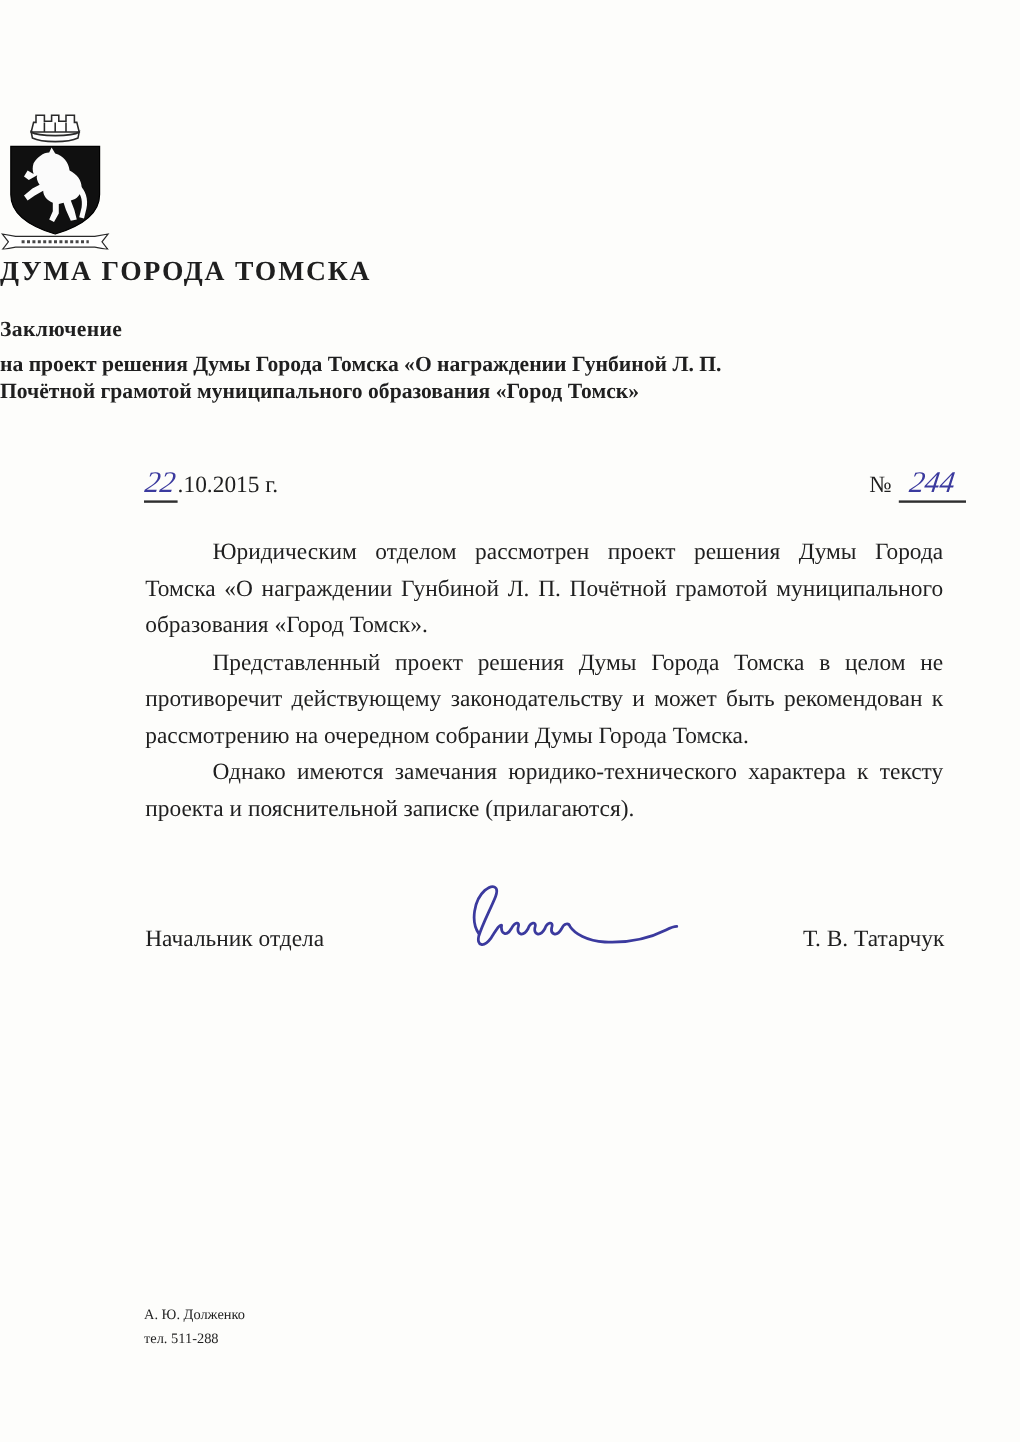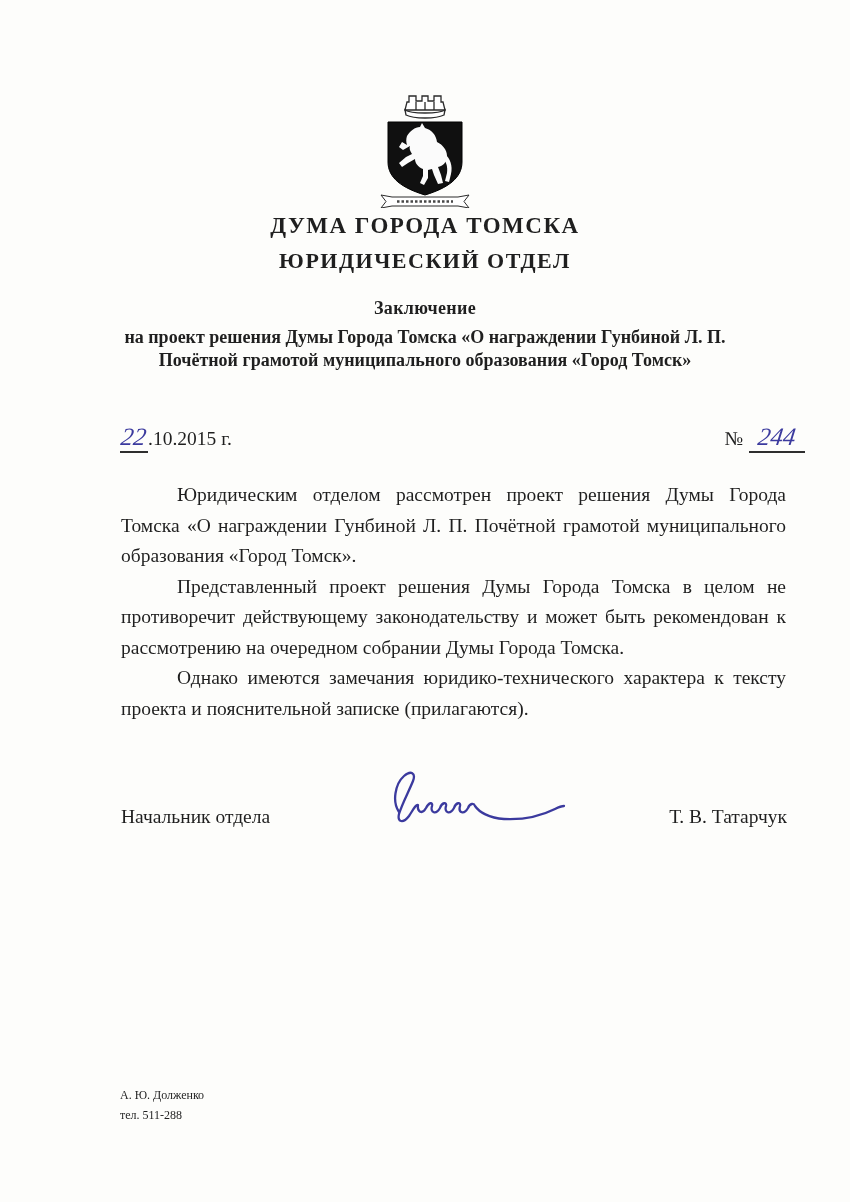--- a/index.html
+++ b/index.html
@@ -9,21 +9,21 @@
   }
   html,body{margin:0;padding:0;background:#ffffff;}
   .page{
     position:relative;
     width:850px;height:1202px;
     background:var(--paper);
     overflow:hidden;
     font-family:"Liberation Serif","DejaVu Serif",serif;
     color:var(--text);
   }
-  .header{text-align:center;}
+  .header{text-align:left;}
   .emblem-wrap{padding-top:92px;line-height:0;}
   .org-name{
     font-size:23px;font-weight:bold;letter-spacing:1.5px;
     margin-top:5px;line-height:26px;
   }
   .dept-name{
     font-size:22px;font-weight:bold;letter-spacing:1.5px;
     margin-top:9px;line-height:25px;
   }
   .doc-kind{
@@ -119,21 +119,20 @@
         </g>
 
         <g transform="translate(1,102)" fill="#ffffff" stroke="#2a2a2a" stroke-width="1">
           <path d="M12,3 L78,3 L89,1 L84,7.5 L89,14 L78,12 L12,12 L1,14 L6,7.5 L1,1 Z"></path>
           <line x1="17" y1="7.5" x2="73" y2="7.5" stroke="#474747" stroke-width="2.5" stroke-dasharray="2.5,2"></line>
         </g>
       </svg>
     </div>
 
     <div class="org-name">ДУМА ГОРОДА ТОМСКА</div>
-    <div class="dept-name">ЮРИДИЧЕСКИЙ ОТДЕЛ</div>
 
     <div class="doc-kind">Заключение</div>
     <div class="subject">
       <div>на проект решения Думы Города Томска «О награждении Гунбиной Л. П.</div>
       <div>Почётной грамотой муниципального образования «Город Томск»</div>
     </div>
   </div>
 
   <div class="req-row">
     <div>

